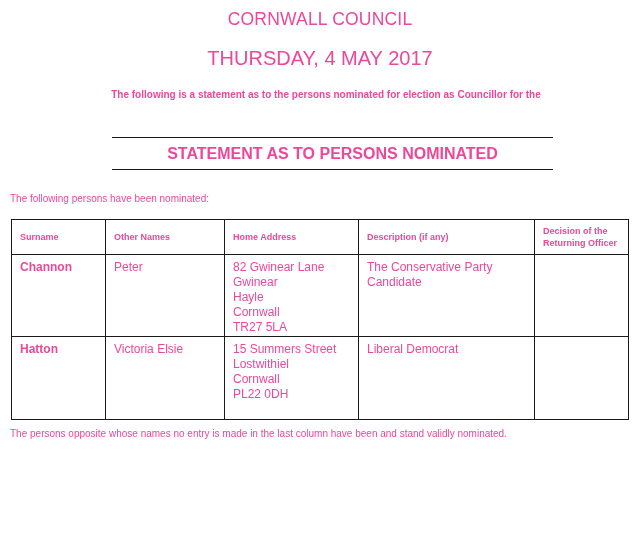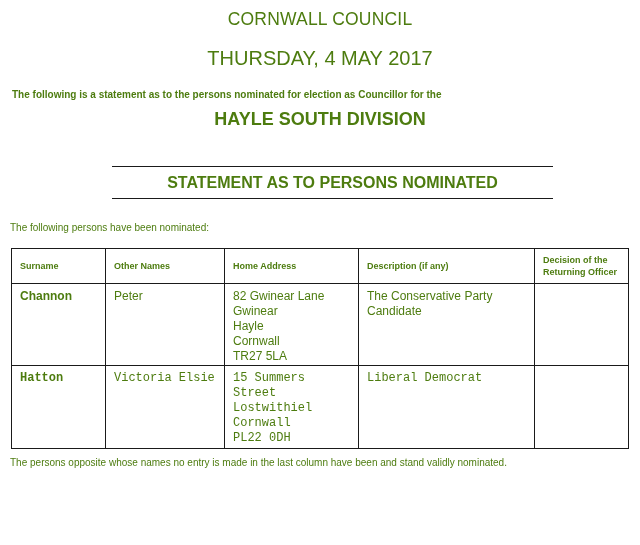--- a/index.html
+++ b/index.html
@@ -1,39 +1,40 @@
 <!DOCTYPE html>
 <html><head>
 <meta charset="utf-8">
 <style>
   html, body { margin: 0; padding: 0; background: #ffffff; }
   .page {
     position: relative;
     width: 640px;
     height: 545px;
     background: #ffffff;
-    color: #4d7c0f;
+    color: #ec4899;
     font-family: "Liberation Sans", sans-serif;
     overflow: hidden;
   }
   .council-title {
     padding-top: 9px;
     text-align: center;
     font-size: 17.5px;
     line-height: 20px;
     letter-spacing: 0.2px;
   }
   .doc-date {
     margin-top: 21px;
     text-align: center;
     font-size: 20px;
     line-height: 17px;
   }
   .statement-intro {
     margin-top: 22px;
+    text-align: center;
     font-size: 10px;
     line-height: 12px;
     font-weight: bold;
     padding-left: 12px;
   }
   .division-title {
     margin-top: 8px;
     text-align: center;
     font-size: 18px;
     line-height: 21px;
@@ -80,41 +81,40 @@
     height: 30px;
   }
   table.nominations td {
     vertical-align: top;
     font-size: 12px;
     line-height: 15px;
     padding: 5px 8px 0 8px;
   }
   tr.row-1 { height: 82px; }
   tr.row-2 { height: 85px; }
-  tr.row-3 { height: 83px; font-family: Liberation Mono, monospace; }
+  tr.row-3 { height: 83px; }
   .surname { font-weight: bold; }
   .multiline { white-space: pre-line; }
   .footer-note {
     margin: 8px 0 0 10px;
     font-size: 10px;
     line-height: 12px;
   }
 </style>
 </head>
 <body>
 
 <div class="page">
 
   <div class="council-title">CORNWALL COUNCIL</div>
 
   <div class="doc-date">THURSDAY, 4 MAY 2017</div>
 
   <div class="statement-intro">The following is a statement as to the persons nominated for election as Councillor for the</div>
 
-  <div class="division-title">HAYLE SOUTH DIVISION</div>
 
   <div class="rule-block">
     <div class="rule"></div>
     <div class="section-title">STATEMENT AS TO PERSONS NOMINATED</div>
     <div class="rule"></div>
   </div>
 
   <div class="nominated-line">The following persons have been nominated:</div>
 
   <table class="nominations">

